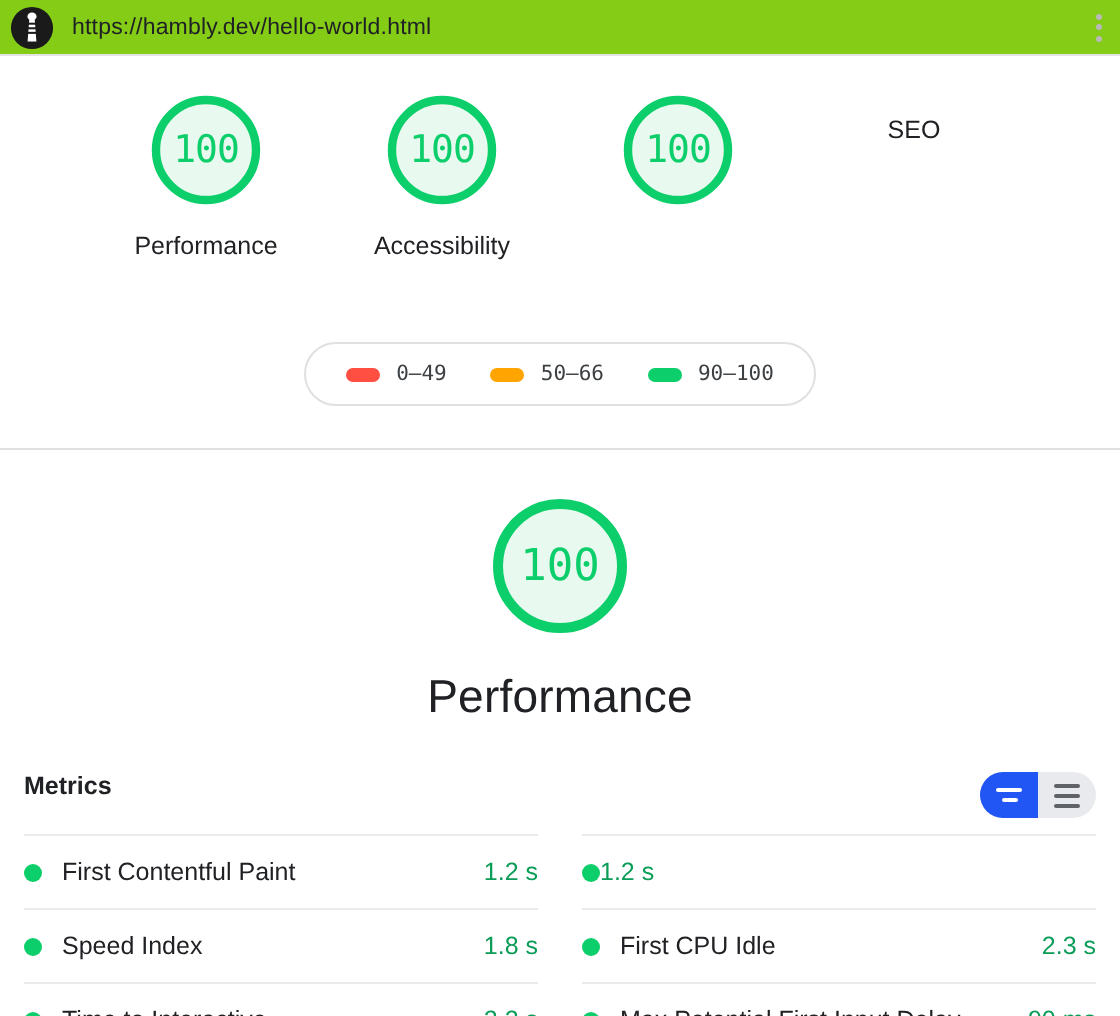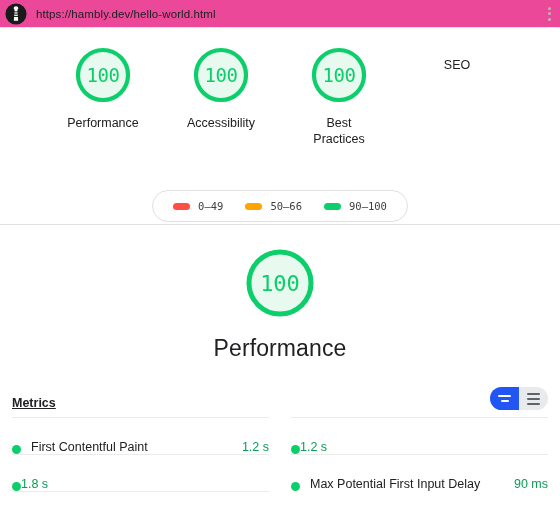--- a/index.html
+++ b/index.html
@@ -7,21 +7,21 @@
     width: 560px; height: 508px;
     background: #ffffff;
     font-family: "Liberation Sans", sans-serif;
     color: #202124;
     overflow: hidden;
   }
 
   
   .topbar {
     height: 28px;
-    background: #ec4899;
+    background: #84cc16;
     border-bottom: 1px solid #e4e4e4;
     display: flex;
     align-items: center;
     padding: 0 6px 0 5px;
     position: relative;
   }
   .lh-logo { width: 22px; height: 22px; flex: 0 0 22px; }
   .url {
     font-size: 11.5px;
     color: #202124;
@@ -106,26 +106,25 @@
     margin-top: 16px;
     font-size: 23px;
     font-weight: 400;
     color: #202124;
     letter-spacing: .1px;
   }
 
   
   .metrics-head {
     display: flex;
-    align-items: flex-end;
+    align-items: flex-start;
     justify-content: space-between;
     padding: 0 12px;
     margin-top: 24px;
     height: 24px;
-    text-decoration: underline;
   }
   .metrics-title { font-size: 12.5px; font-weight: bold; color: #202124; }
   .toggle {
     display: flex;
     width: 58px; height: 23px;
     border-radius: 12px;
     overflow: hidden;
     background: #e8eaed;
   }
   .toggle-seg {
@@ -144,21 +143,21 @@
 
   .metrics-grid {
     display: flex;
     padding: 0 12px;
     margin-top: 7px;
     gap: 22px;
   }
   .metrics-col { flex: 1 1 50%; }
   .metric-row {
     display: flex;
-    align-items: flex-end;
+    align-items: center;
     height: 37px;
     border-top: 1px solid #ebebeb;
   }
   .dot { width: 9px; height: 9px; border-radius: 50%; flex: 0 0 9px; }
   .metric-name { font-size: 12.5px; color: #202124; margin-left: 10px; flex: 1 1 auto; white-space: nowrap; }
   .metric-value { font-size: 12.5px; color: #0b9d58; white-space: nowrap; }
 </style>
 </head>
 <body>
 
@@ -205,28 +204,27 @@
   </div>
 
   <div class="score">
     <div class="gauge-wrap">
       <svg width="58" height="58" viewBox="0 0 58 58">
         <circle cx="29" cy="29" r="25" fill="#e8f9ef"></circle>
         <circle class="arc" cx="29" cy="29" r="25" fill="none" stroke="#0cce6b" stroke-width="4.2" stroke-linecap="round" stroke-dasharray="157.07963267948966 157.07963267948966"></circle>
       </svg>
       <span class="gauge-num">100</span>
     </div>
-    <div class="score-label">Best<br>Practices</div>
   </div>
 
   <div class="score">
     <div class="score-label">SEO</div>
   </div>
 
-  <div style="position:absolute;left:0;top:176px;width:100%;" class="legend-row">
+  <div style="position:absolute;left:0;top:157px;width:100%;" class="legend-row">
     <div class="legend">
       <span class="legend-item">
         <span class="swatch" style="background:#ff4e42"></span>
         <span class="legend-text">0–49</span>
       </span>
       <span class="legend-item">
         <span class="swatch" style="background:#ffa400"></span>
         <span class="legend-text">50–66</span>
       </span>
       <span class="legend-item">
@@ -267,35 +265,41 @@
 
 <div class="metrics-grid">
   <div class="metrics-col">
     <div class="metric-row">
       <span class="dot" style="background:#0cce6b"></span>
       <span class="metric-name">First Contentful Paint</span>
       <span class="metric-value">1.2 s</span>
     </div>
     <div class="metric-row">
       <span class="dot" style="background:#0cce6b"></span>
+      <span class="metric-name">Speed Index</span>
       <span class="metric-value">1.8 s</span>
     </div>
     <div class="metric-row">
       <span class="dot" style="background:#0cce6b"></span>
       <span class="metric-name">Time to Interactive</span>
       <span class="metric-value">2.2 s</span>
     </div>
 
   </div>
 
   <div class="metrics-col">
     <div class="metric-row">
       <span class="dot" style="background:#0cce6b"></span>
       <span class="metric-value">1.2 s</span>
     </div>
     <div class="metric-row">
       <span class="dot" style="background:#0cce6b"></span>
+      <span class="metric-name">First CPU Idle</span>
+      <span class="metric-value">2.3 s</span>
+    </div>
+    <div class="metric-row">
+      <span class="dot" style="background:#0cce6b"></span>
       <span class="metric-name">Max Potential First Input Delay</span>
       <span class="metric-value">90 ms</span>
     </div>
 
   </div>
 </div>
 
 </body></html>

